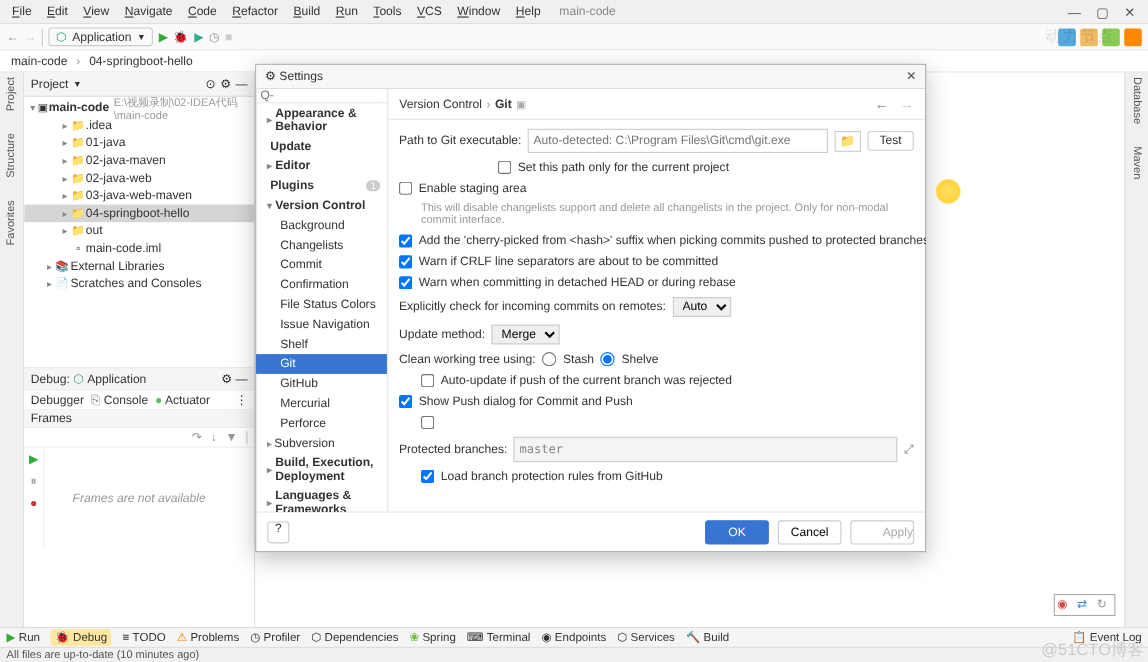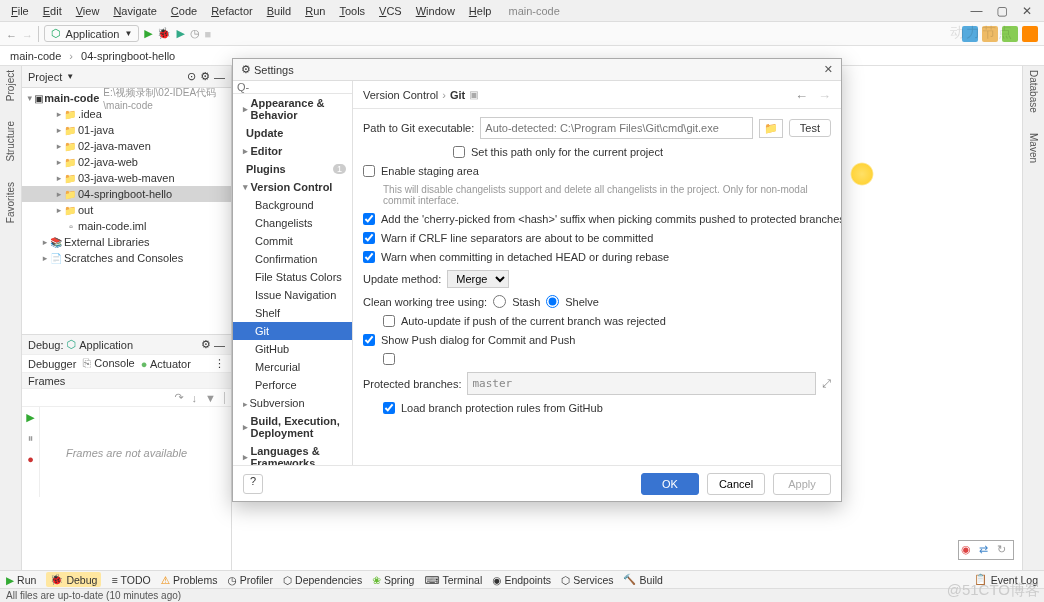--- a/index.html
+++ b/index.html
@@ -86,21 +86,21 @@
 .row .hint { color: #999; font-size: 10px; }
 .row select { border: 1px solid #ccc; font-size: 11px; padding: 1px 4px; }
 .indent { padding-left: 20px; }
 .mono { font-family: monospace; background: #f4f4f4; border: 1px solid #ddd; padding: 1px 4px; }
 
 .dlg-footer { height: 36px; border-top: 1px solid #e5e5e5; display: flex; align-items: center; padding: 0 10px; gap: 8px; }
 .dlg-footer .help { width: 20px; height: 20px; border: 1px solid #ccc; border-radius: 3px; text-align: center; cursor: pointer; }
 .dlg-footer .spacer { flex: 1; }
 .dlg-footer button { min-width: 58px; height: 22px; border: 1px solid #ccc; cursor: pointer; border-radius: 3px; background: #fff; font-size: 11px; }
 .dlg-footer button.primary { background: #3874d1; color: #fff; border-color: #3874d1; }
-.dlg-footer button:disabled { color: #aaa; }
+.dlg-footer button:disabled { color: #aaa; text-align: right; }
 
 .highlight-cursor { position: absolute; width: 24px; height: 24px; border-radius: 50%; background: radial-gradient(circle, #ffe066 0%, #ffd43b 60%, transparent 70%); pointer-events: none; }
 
 .float-corner { position: absolute; right: 30px; bottom: 42px; padding: 2px 2px; background: #fff; border: 1px solid #aaa; display: flex; gap: 4px; }
 .float-corner span { width: 14px; height: 14px; }
 
 .watermark { position:absolute; right: 4px; bottom: 2px; font-size:15px; color:#ccc;margin-top:48px; }
 .watermark-top { position:absolute; right: 30px; top: 24px; font-size:14px; color:rgba(0,0,0,.12); letter-spacing:2px; }
 </style>
 </head>
@@ -422,20 +422,24 @@
         </div>
         <div class="row">
           <input type="checkbox" checked="" style="">
           <label>Warn if CRLF line separators are about to be committed</label>
         </div>
         <div class="row">
           <input type="checkbox" checked="" style="">
           <label>Warn when committing in detached HEAD or during rebase</label>
         </div>
         <div class="row">
+          <label>Explicitly check for incoming commits on remotes:</label>
+          <select><option>Auto</option></select>
+        </div>
+        <div class="row">
           <label>Update method:</label>
           <select><option>Merge</option></select>
         </div>
         <div class="row">
           <label>Clean working tree using:</label>
           <input type="radio" name="clean" style="">
           <label>Stash</label>
           <input type="radio" name="clean" checked="" style="">
           <label>Shelve</label>
         </div>

